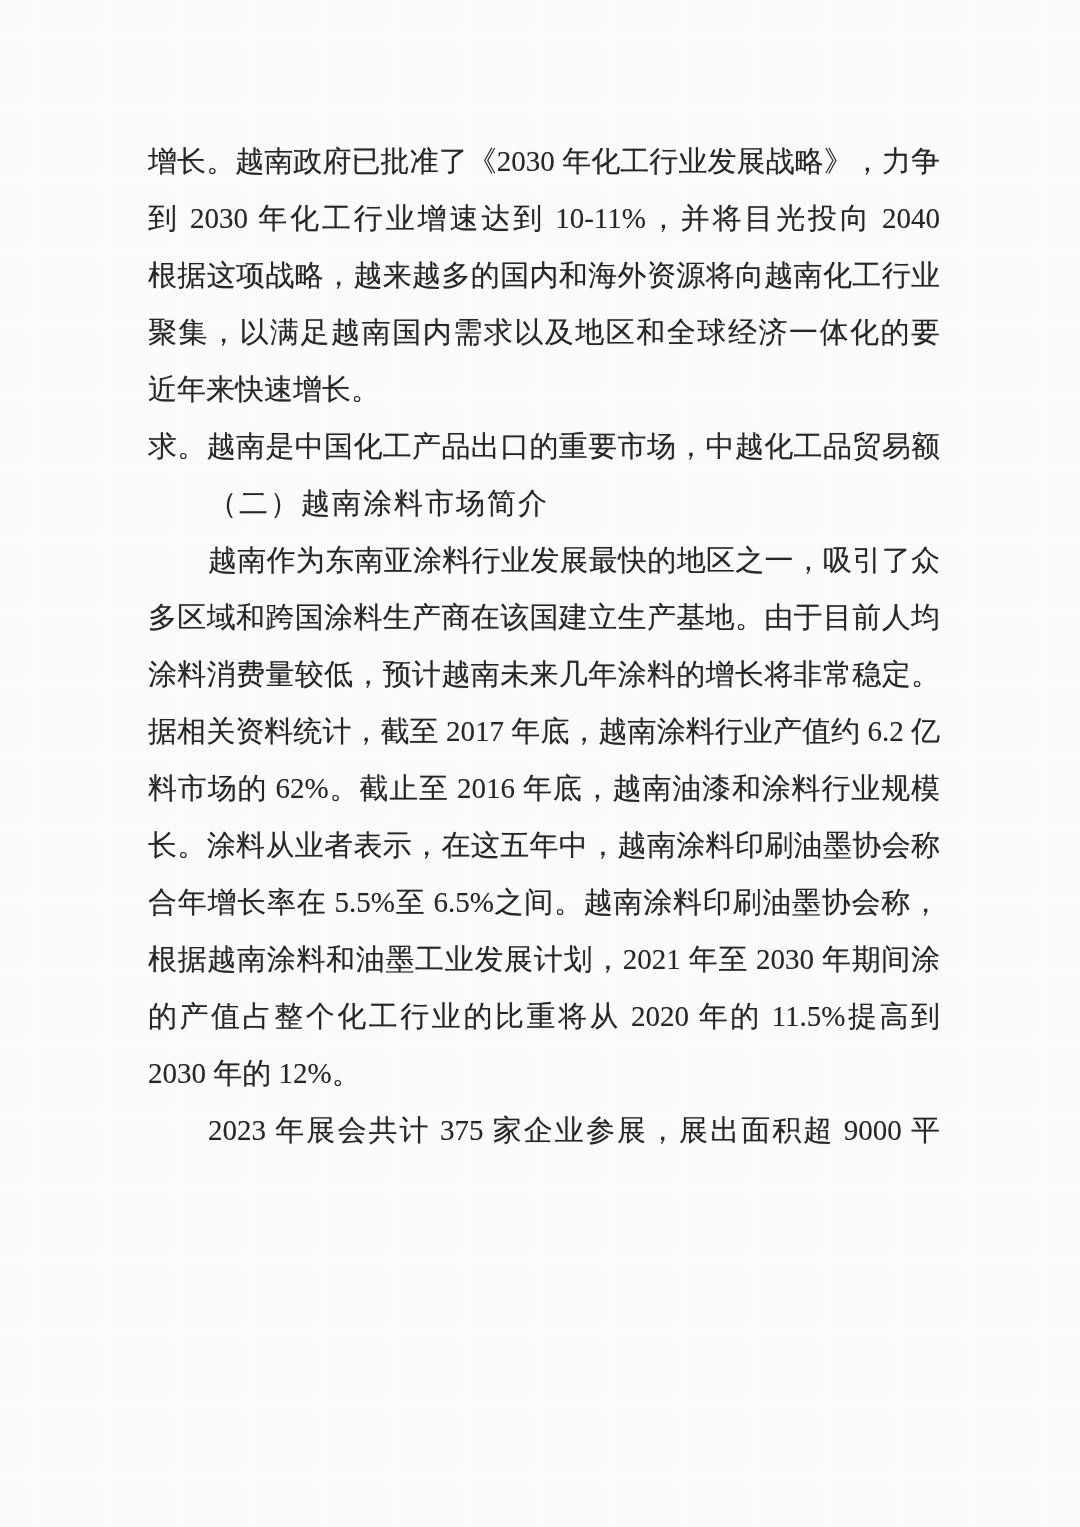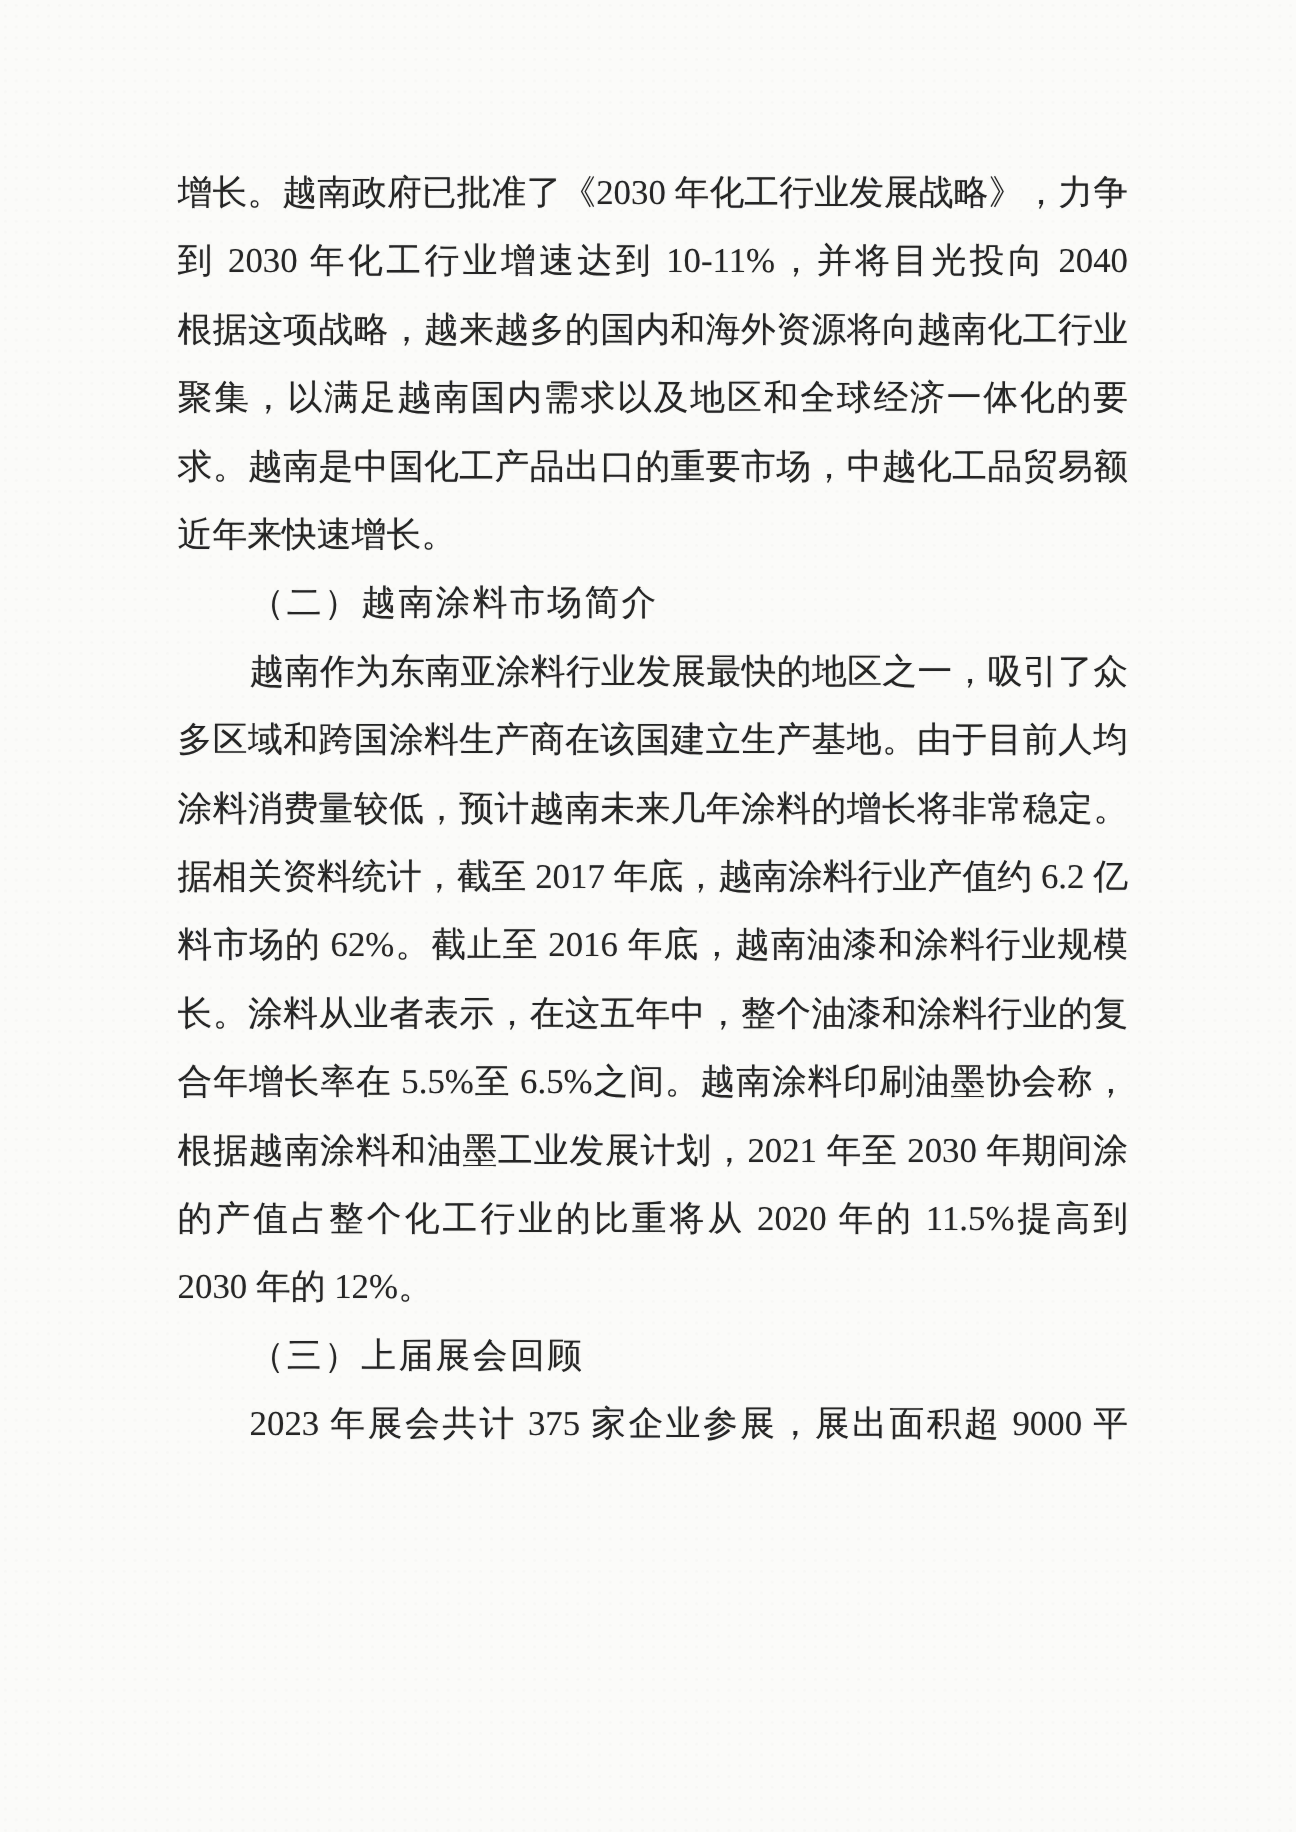--- a/index.html
+++ b/index.html
@@ -53,28 +53,27 @@
   }
 </style>
 </head>
 <body style="background-color: rgb(251, 251, 249); color: rgb(38, 38, 38);">
 
 <div class="doc" id="doc-body">
     <div class="line fill">增长。越南政府已批准了《2030 年化工行业发展战略》，力争</div>
     <div class="line fill">到 2030 年化工行业增速达到 10-11%，并将目光投向 2040 年。</div>
     <div class="line fill">根据这项战略，越来越多的国内和海外资源将向越南化工行业</div>
     <div class="line fill">聚集，以满足越南国内需求以及地区和全球经济一体化的要</div>
+    <div class="line">近年来快速增长。</div>
     <div class="line fill">求。越南是中国化工产品出口的重要市场，中越化工品贸易额</div>
-    <div class="line">近年来快速增长。</div>
     <div class="line indent heading">（二）越南涂料市场简介</div>
     <div class="line fill indent">越南作为东南亚涂料行业发展最快的地区之一，吸引了众</div>
     <div class="line fill">多区域和跨国涂料生产商在该国建立生产基地。由于目前人均</div>
     <div class="line fill">涂料消费量较低，预计越南未来几年涂料的增长将非常稳定。</div>
     <div class="line fill">据相关资料统计，截至 2017 年底，越南涂料行业产值约 6.2 亿</div>
     <div class="line fill">料市场的 62%。截止至 2016 年底，越南油漆和涂料行业规模</div>
-    <div class="line fill">长。涂料从业者表示，在这五年中，整个油漆和涂料行业的复</div>
+    <div class="line fill">长。涂料从业者表示，在这五年中，越南涂料印刷油墨协会称</div>
     <div class="line fill">合年增长率在 5.5%至 6.5%之间。越南涂料印刷油墨协会称，</div>
     <div class="line fill">根据越南涂料和油墨工业发展计划，2021 年至 2030 年期间涂</div>
     <div class="line fill">的产值占整个化工行业的比重将从 2020 年的 11.5%提高到</div>
     <div class="line">2030 年的 12%。</div>
-    <div class="line indent heading">（三）上届展会回顾</div>
     <div class="line fill indent">2023 年展会共计 375 家企业参展，展出面积超 9000 平米，</div>
   </div>
 
 </body></html>

